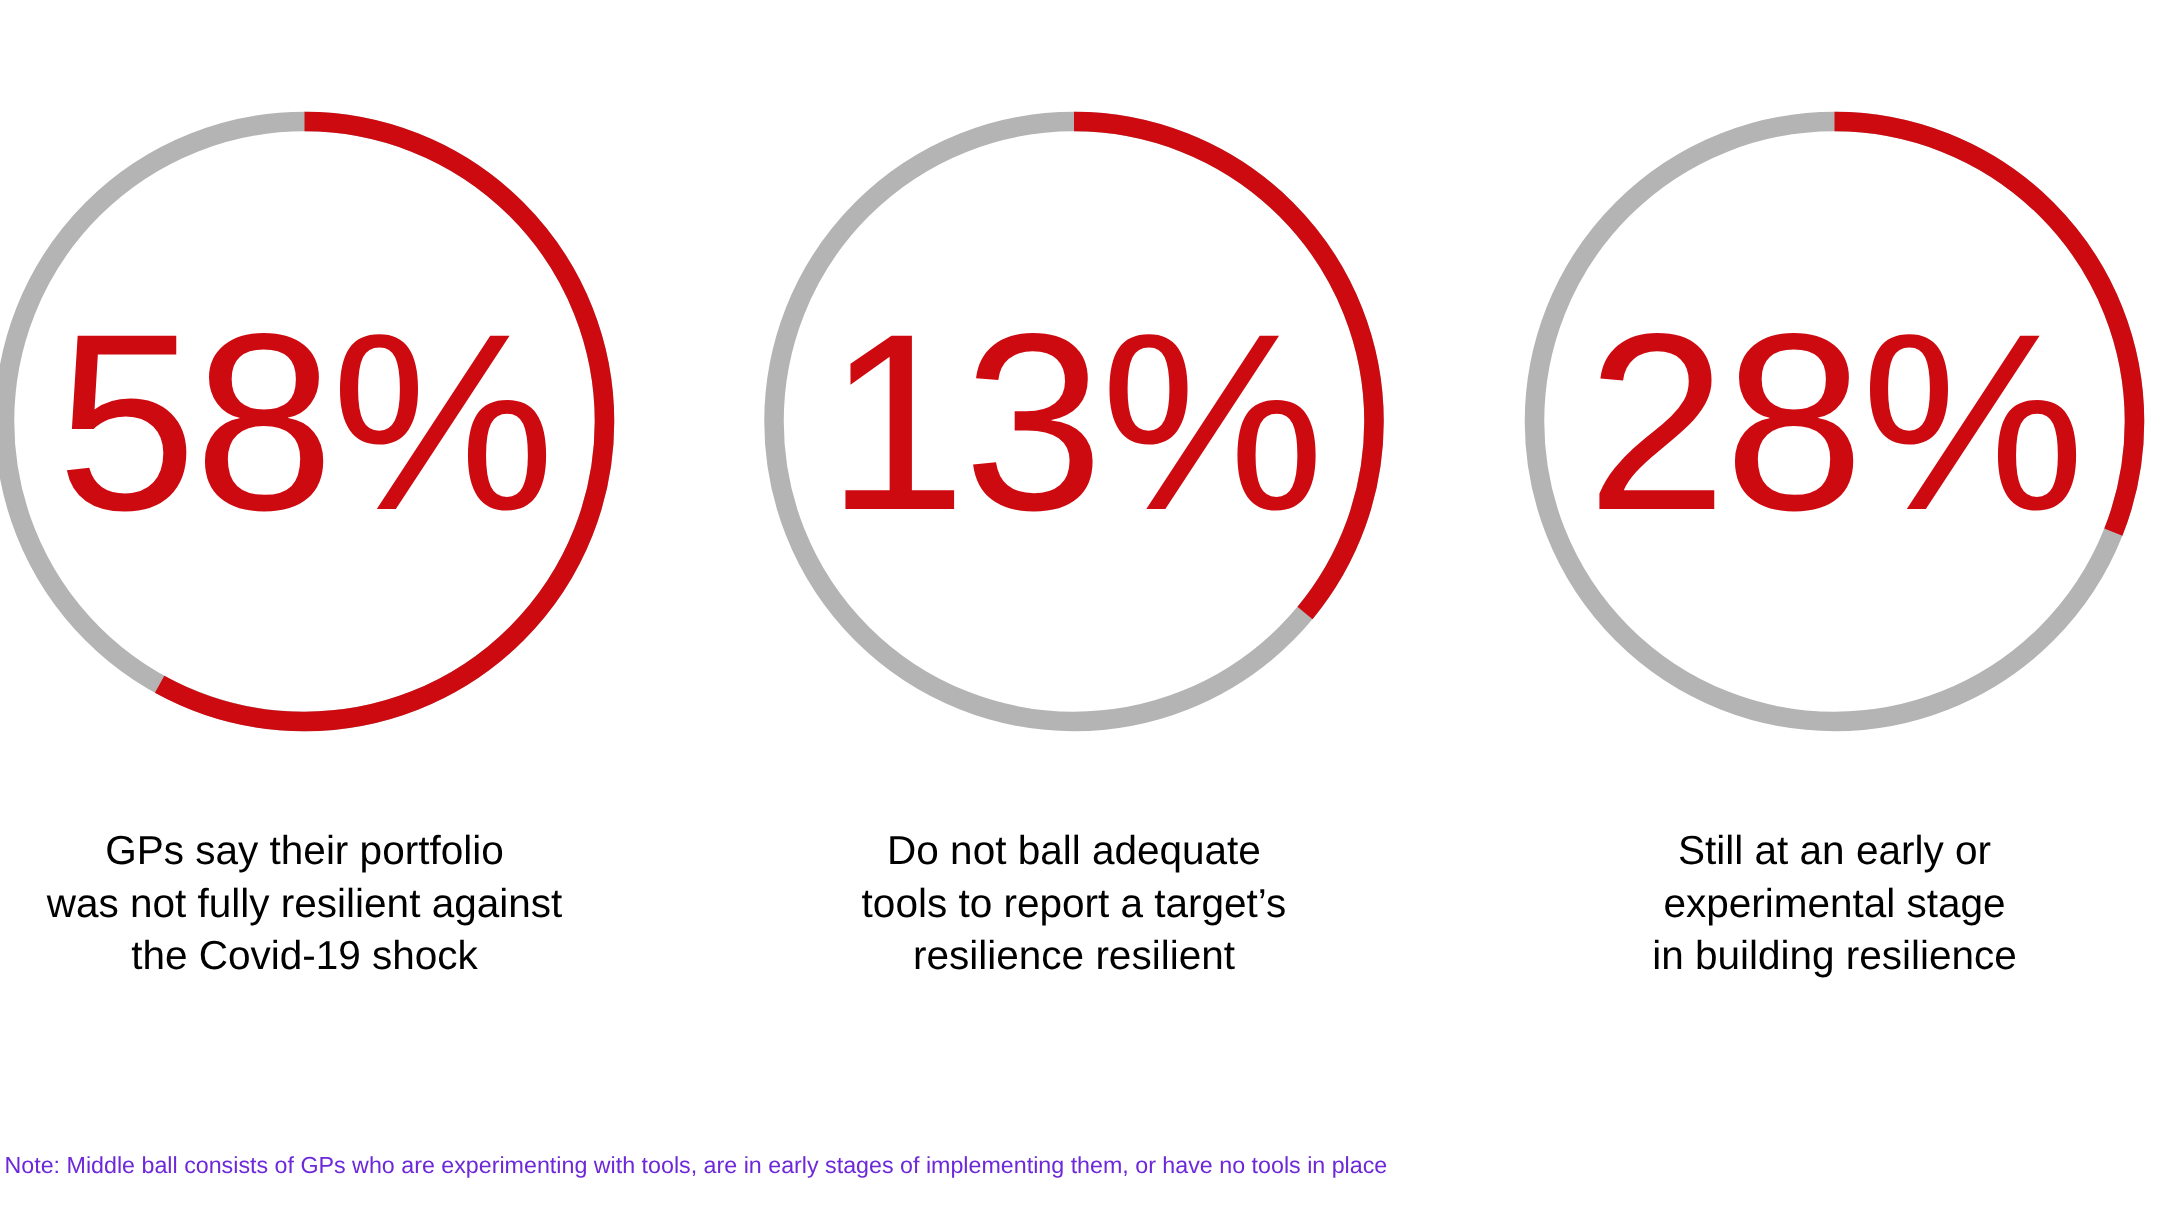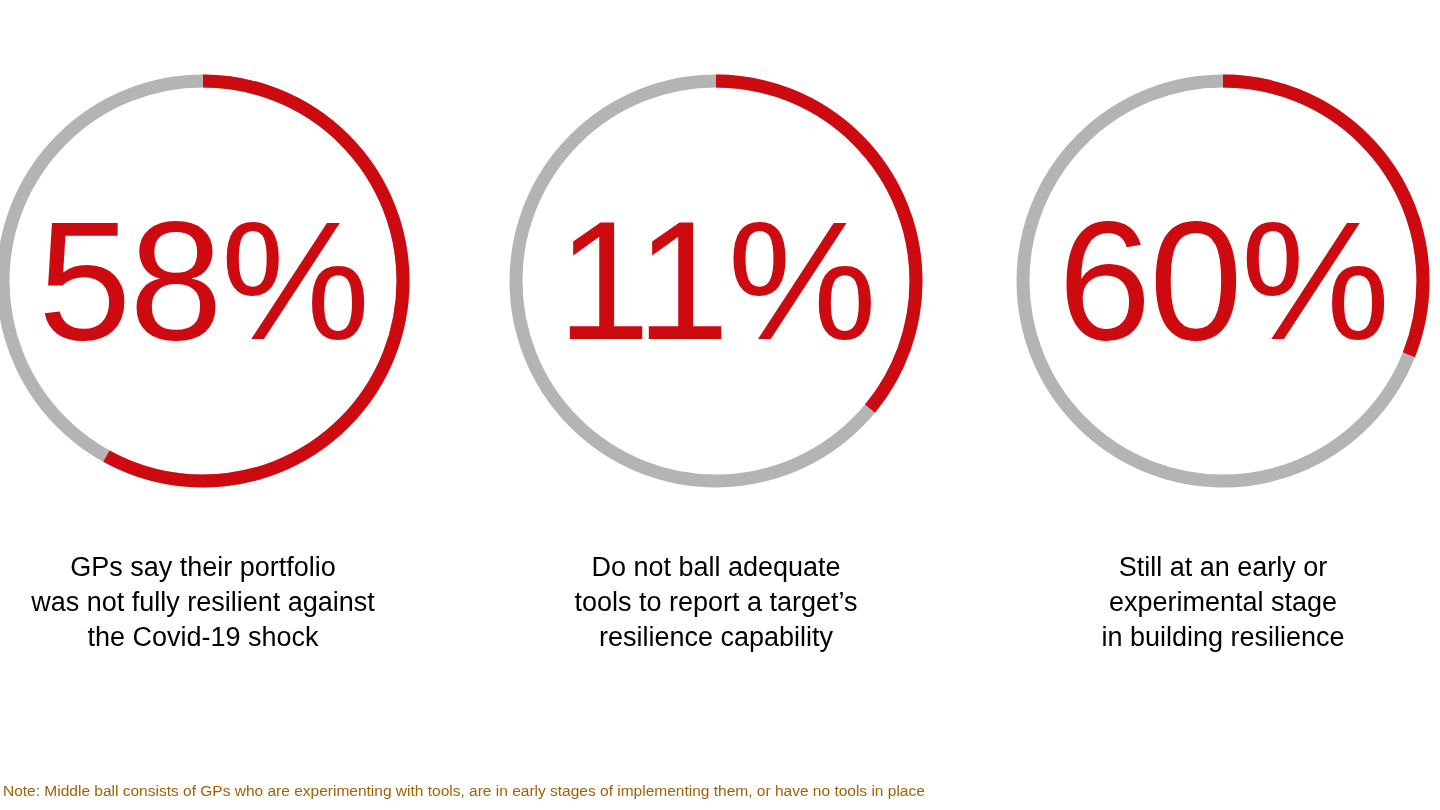--- a/index.html
+++ b/index.html
@@ -78,25 +78,25 @@
     font-size: 27px;
     line-height: 35px;
     color: #000000;
   }
   .stat-caption .cap-line { display: block; white-space: nowrap; }
 
   
   #footnotes {
     position: absolute;
     left: 3px;
-    bottom: 9px;
+    bottom: 22px;
     width: 1434px;
     font-size: 15.5px;
     line-height: 21px;
-    color: #a16207;
+    color: #6d28d9;
   }
   #footnotes .foot-line { display: block; white-space: nowrap; }
 </style>
 </head>
 <body>
 
 <div id="stats-row">
 
   <div class="stat-block block-1">
     <div class="donut-wrap">
@@ -112,36 +112,36 @@
       <span class="cap-line">the Covid-19 shock</span>
     </div>
   </div>
 
   <div class="stat-block block-2">
     <div class="donut-wrap">
       <svg class="donut-svg" viewBox="0 0 414 414">
         <circle class="donut-track" cx="207" cy="207" r="200" fill="none" stroke="#B4B4B4" stroke-width="13"></circle>
         <circle class="donut-arc" cx="207" cy="207" r="200" fill="none" stroke="#CE0A11" stroke-width="13" stroke-linecap="butt" transform="rotate(-90 207 207)" stroke-dasharray="452.3893421169302 1256.6370614359173"></circle>
       </svg>
-      <div class="donut-value">11%</div>
+      <div class="donut-value">13%</div>
     </div>
     <div class="stat-caption">
       <span class="cap-line">Do not ball adequate</span>
       <span class="cap-line">tools to report a target’s</span>
-      <span class="cap-line">resilience capability</span>
+      <span class="cap-line">resilience resilient</span>
     </div>
   </div>
 
   <div class="stat-block block-3">
     <div class="donut-wrap">
       <svg class="donut-svg" viewBox="0 0 414 414">
         <circle class="donut-track" cx="207" cy="207" r="200" fill="none" stroke="#B4B4B4" stroke-width="13"></circle>
         <circle class="donut-arc" cx="207" cy="207" r="200" fill="none" stroke="#CE0A11" stroke-width="13" stroke-linecap="butt" transform="rotate(-90 207 207)" stroke-dasharray="389.5574890451344 1256.6370614359173"></circle>
       </svg>
-      <div class="donut-value">60%</div>
+      <div class="donut-value">28%</div>
     </div>
     <div class="stat-caption">
       <span class="cap-line">Still at an early or</span>
       <span class="cap-line">experimental stage</span>
       <span class="cap-line">in building resilience</span>
     </div>
   </div>
 
 </div>
 

